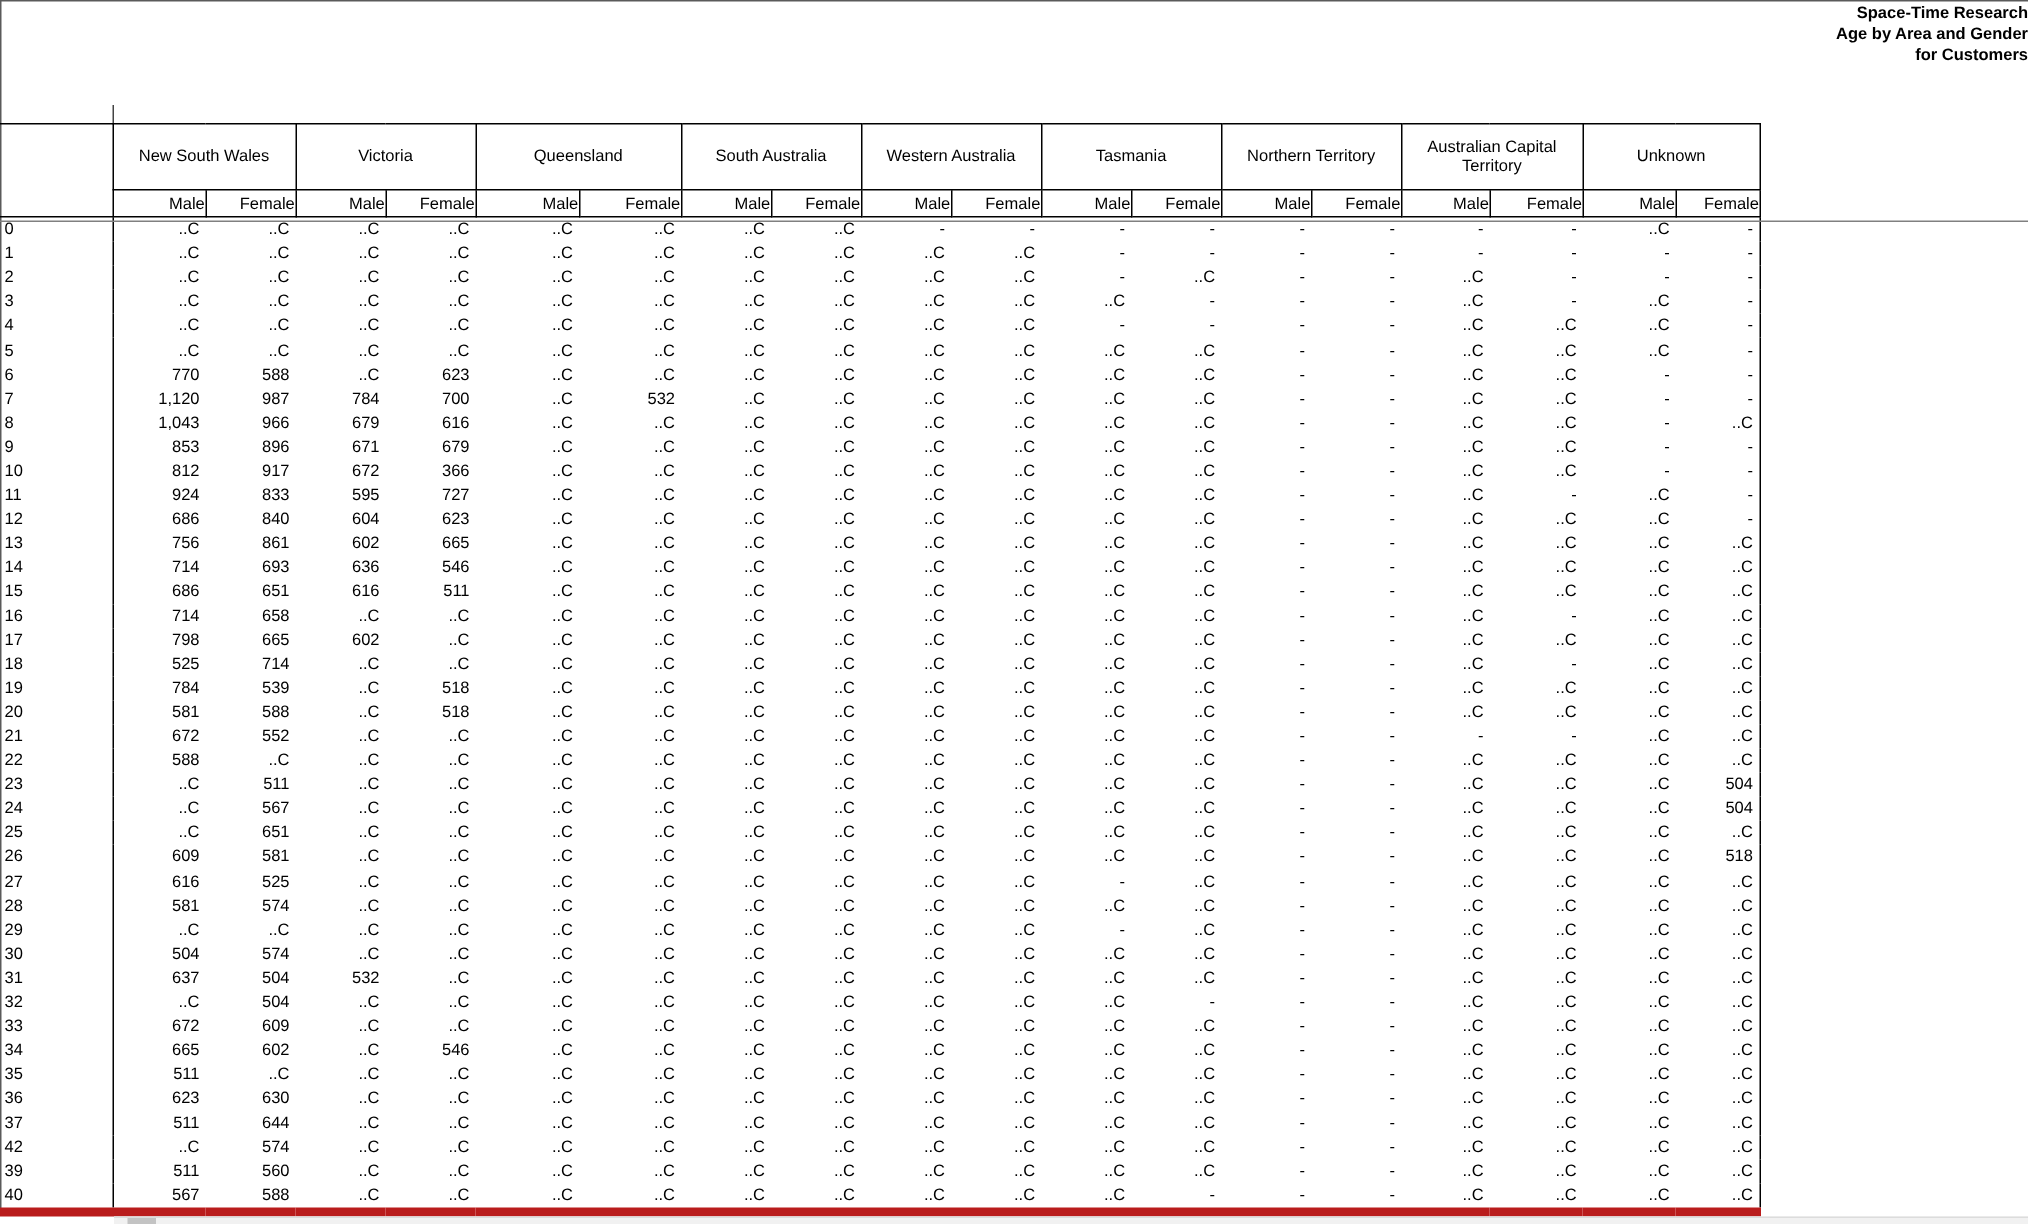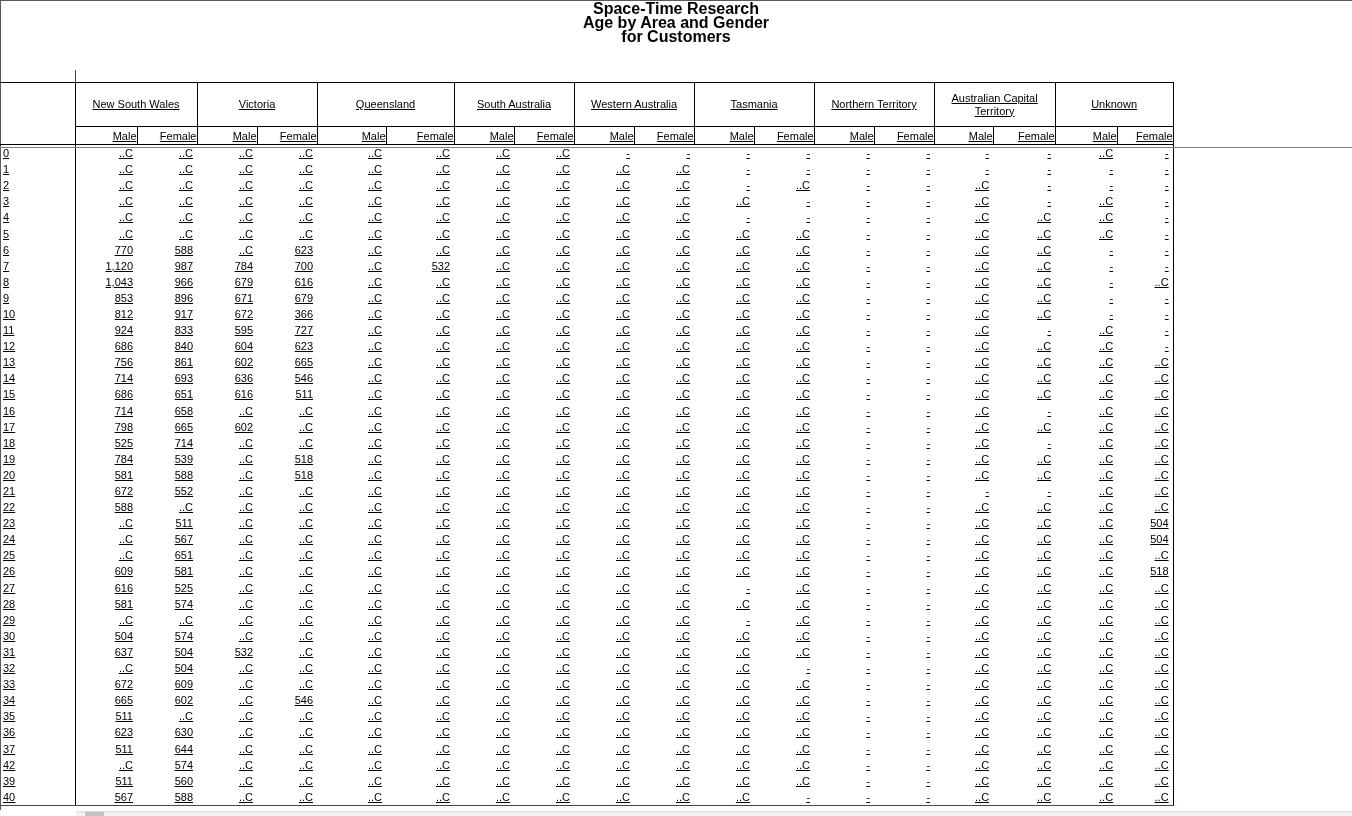--- a/index.html
+++ b/index.html
@@ -2,34 +2,34 @@
 <html><head>
 <meta charset="utf-8">
 <style>
   html,body{margin:0;padding:0;background:#fff;}
   .page{position:relative;width:1352px;height:816px;background:#ffffff;overflow:hidden;
         font-family:"Liberation Sans",sans-serif;color:#000;}
   .page-top-border{position:absolute;top:0;left:0;width:1352px;height:1px;background:#5a5a5a;}
   .page-left-border{position:absolute;top:0;left:0;width:1px;height:810px;background:#5a5a5a;}
   .stub-tick{position:absolute;left:75px;top:70px;width:1px;height:13px;background:#444;}
 
-  .titles{position:absolute;top:2px;left:0;width:1352px;text-align:center;
-          font-size:16px;font-weight:bold;line-height:14px;}
+  .titles{position:absolute;top:2px;left:0;width:1352px;text-align:right;
+          font-size:11px;font-weight:bold;line-height:14px;}
 
   table.grid{position:absolute;top:82px;left:0;width:1173px;border-collapse:collapse;
-             table-layout:fixed;font-size:11px;text-decoration:underline;}
+             table-layout:fixed;font-size:11px;}
   table.grid th{font-weight:normal;padding:0;}
   .stub-head{border-top:1px solid #000;border-right:1px solid #000;border-bottom:1px solid #000;}
   th.state-cell{border:1px solid #000;height:43px;text-align:center;vertical-align:middle;line-height:13px;}
   th.gender-cell{border:1px solid #000;height:17px;text-align:right;vertical-align:middle;}
   tbody td{height:16.1px;line-height:16px;padding:0 4px 0 0;text-align:right;
            vertical-align:middle;overflow:hidden;white-space:nowrap;}
   tbody td.age{text-align:left;padding:0 0 0 3px;border-right:1px solid #000;}
   tbody td.last{border-right:1px solid #000;}
-  tbody tr.final td{border-bottom:1px solid #b91c1c;}
+  tbody tr.final td{border-bottom:6px solid #b91c1c;}
 
   .freeze-line{position:absolute;top:147px;left:0;width:1352px;height:1px;background:#808080;}
 
   .hscroll{position:absolute;top:811px;left:76px;width:1276px;height:5px;background:#f1f1f1;
            border-top:1px solid #dcdcdc;}
   .hthumb{position:absolute;top:0;left:9px;width:19px;height:5px;background:#c3c3c3;}
 </style>
 </head>
 <body>
 

